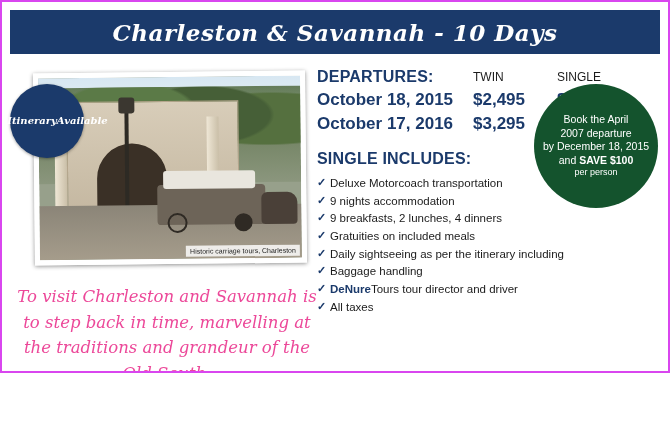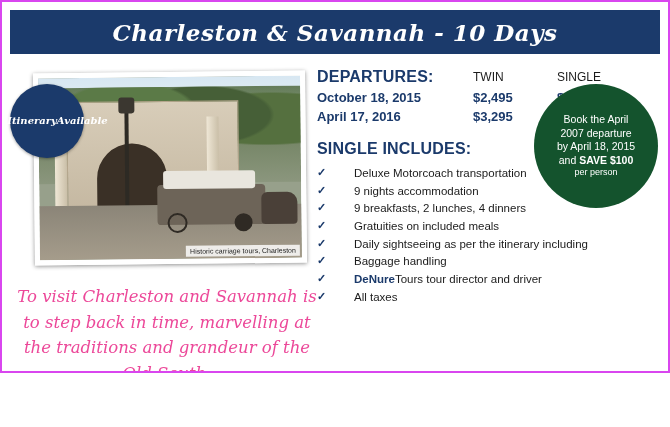--- a/index.html
+++ b/index.html
@@ -237,21 +237,21 @@
     color: #1b1b1b;
     font-size: 12px;
     font-weight: normal;
     padding-bottom: 2px;
   }
   .dep-row {
     display: flex;
     align-items: baseline;
     color: #1b3a6b;
     font-weight: bold;
-    font-size: 13px;
+    font-size: 17px;
     margin-top: 4px;
   }
   .dep-row .date { flex: 0 0 156px; }
   .dep-row .p1 { flex: 0 0 84px; }
   .dep-row .p2 { flex: 0 0 84px; }
   .price-title {
     margin-top: 16px;
   }
   .includes {
     margin-top: 7px;
@@ -264,21 +264,21 @@
     align-items: flex-start;
     margin-bottom: 1px;
   }
   .check {
     flex: 0 0 13px;
     color: #1b3a6b;
     font-weight: bold;
     font-size: 11px;
     line-height: 1.45;
   }
-  .inc-text { flex: 1 1 auto; margin-left: 24px; }
+  .inc-text { flex: 1 1 auto; }
   .inc-text .sub {
     display: block;
     padding-left: 1px;
   }
   .bold-blue { color: #1b3a6b; font-weight: bold; }
   .promo {
     position: absolute;
     right: 10px;
     top: 82px;
     width: 124px;
@@ -341,21 +341,21 @@
       <div class="single">SINGLE</div>
     </div>
 
     <div class="dep-row">
       <div class="date">October 18, 2015</div>
       <div class="p1">$2,495</div>
       <div class="p2">$3,295</div>
     </div>
 
     <div class="dep-row">
-      <div class="date">April 17, 2016</div>
+      <div class="date">October 17, 2016</div>
       <div class="p1">$3,295</div>
       <div class="p2">$4,945</div>
     </div>
 
     <div class="section-title price-title">SINGLE INCLUDES:</div>
 
     <div class="includes">
 
       <div class="inc-item">
         <span class="check">✓</span>
@@ -398,18 +398,18 @@
         <span class="check">✓</span>
         <span class="inc-text">All taxes</span>
       </div>
 
     </div>
   </div>
 
   <div class="promo">
     <span>Book the April</span>
     <span>2007 departure</span>
-    <span>by April 18, 2015</span>
+    <span>by December 18, 2015</span>
     <span><span>and </span><span class="save">SAVE $100</span></span>
     <span class="pp">per person</span>
   </div>
 
 </div>
 
 </body></html>

